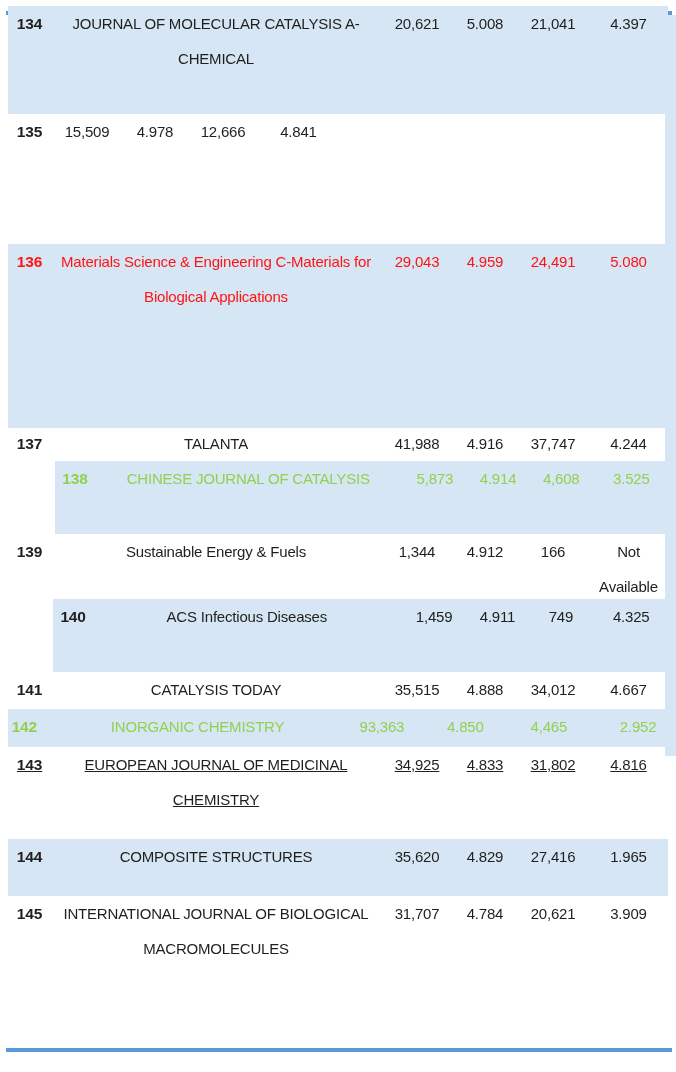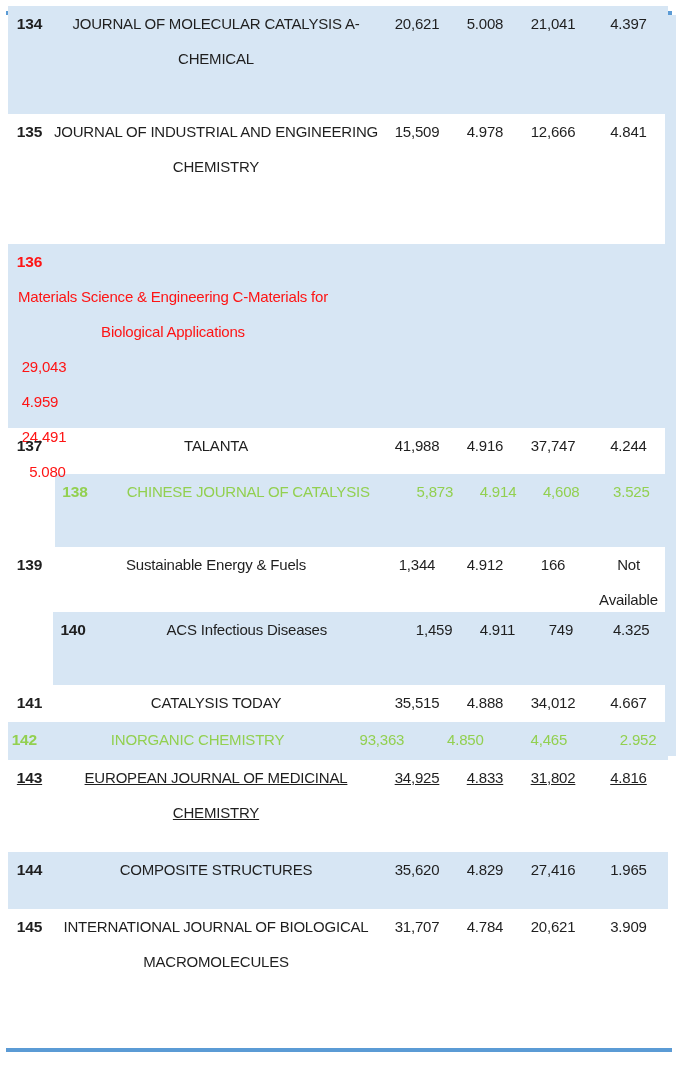--- a/index.html
+++ b/index.html
@@ -52,35 +52,34 @@
       <div class="row shaded" style="height: 108px;">
     <div class="cell rank">134</div>
     <div class="cell title">JOURNAL OF MOLECULAR CATALYSIS A-CHEMICAL</div>
     <div class="cell num c3">20,621</div>
     <div class="cell num c4">5.008</div>
     <div class="cell num c5">21,041</div>
     <div class="cell num c6">4.397</div>
   </div>
       <div class="row" style="height: 130px;">
     <div class="cell rank">135</div>
-    <div class="cell title">JOURNAL OF INDUSTRIAL AND ENGINEERING CHEMISTRY</div>
     <div class="cell num c3">15,509</div>
     <div class="cell num c4">4.978</div>
     <div class="cell num c5">12,666</div>
     <div class="cell num c6">4.841</div>
   </div>
-      <div class="row shaded hl-red" style="height: 184px; flex-direction: column;">
+      <div class="row shaded hl-red" style="height: 184px;">
     <div class="cell rank">136</div>
     <div class="cell title">Materials Science &amp; Engineering C-Materials for Biological Applications</div>
     <div class="cell num c3">29,043</div>
     <div class="cell num c4">4.959</div>
     <div class="cell num c5">24,491</div>
     <div class="cell num c6">5.080</div>
   </div>
-      <div class="row" style="height: 46px;">
+      <div class="row" style="height: 33px; align-items: flex-end;">
     <div class="cell rank">137</div>
     <div class="cell title">TALANTA</div>
     <div class="cell num c3">41,988</div>
     <div class="cell num c4">4.916</div>
     <div class="cell num c5">37,747</div>
     <div class="cell num c6">4.244</div>
   </div>
       <div class="row shaded hl-green" style="height: 73px; margin-left: 47px;">
     <div class="cell rank">138</div>
     <div class="cell title">CHINESE JOURNAL OF CATALYSIS</div>

